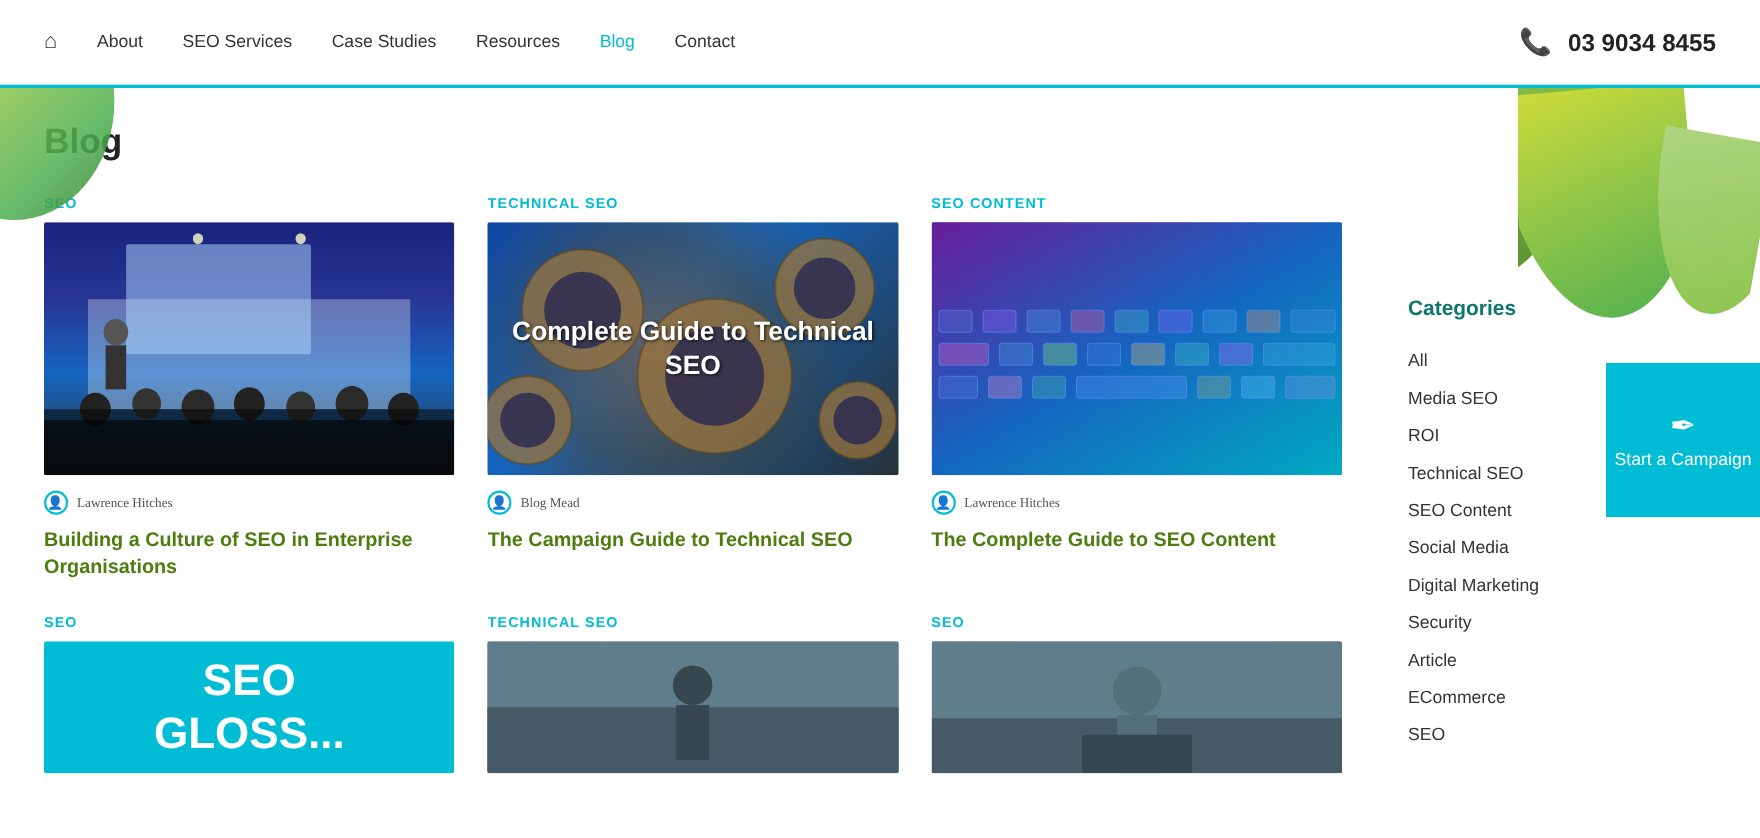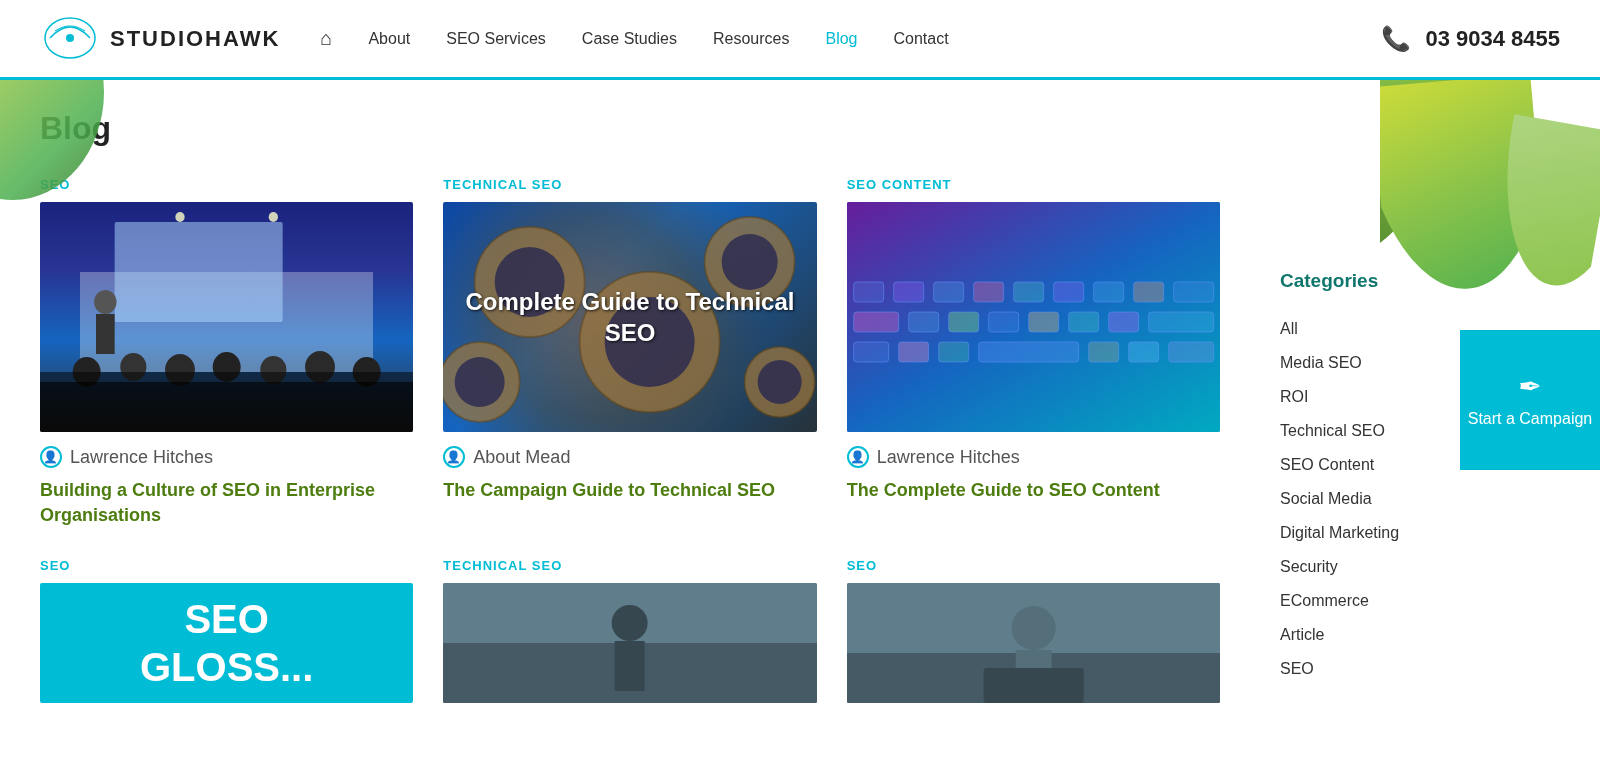--- a/index.html
+++ b/index.html
@@ -239,22 +239,23 @@
       height: 22px;
       border-radius: 50%;
       border: 2px solid #00bcd4;
       display: flex;
       align-items: center;
       justify-content: center;
       color: #00bcd4;
       font-size: 12px;
     }
     .author-name {
-      font-size: 18px;
+      font-size: 12px;
       color: #555;
+      font-family: Liberation Serif, serif;
     }
     .blog-post-title {
       font-size: 18px;
       font-weight: bold;
       color: #4d7c0f;
       line-height: 1.4;
     }
 
     
     .sidebar {
@@ -345,29 +346,20 @@
       height: 180px;
       background: linear-gradient(160deg, #aed581, #8bc34a);
       clip-path: ellipse(55% 85% at 70% 5%);
       transform: rotate(10deg);
     }
   </style>
 </head>
 <body>
 
 <header class="header">
-  <div class="logo-area">
-    <svg class="logo-icon" viewBox="0 0 60 55">
-      <ellipse cx="30" cy="27" rx="25" ry="20" fill="none" stroke="#00bcd4" stroke-width="1.5"></ellipse>
-      <path d="M10 27 Q30 5 50 27" fill="none" stroke="#00bcd4" stroke-width="1.5"></path>
-      <path d="M15 20 Q30 10 45 20" fill="none" stroke="#00bcd4" stroke-width="1.2"></path>
-      <circle cx="30" cy="27" r="4" fill="#00bcd4"></circle>
-    </svg>
-    <span class="logo-text">STUDIOHAWK</span>
-  </div>
   <nav class="nav">
     <span class="nav-home-icon">⌂</span>
     <a class="nav-item">About</a>
     <a class="nav-item">SEO Services</a>
     <a class="nav-item">Case Studies</a>
     <a class="nav-item">Resources</a>
     <a class="nav-item active">Blog</a>
     <a class="nav-item">Contact</a>
   </nav>
   <div class="header-right">
@@ -438,21 +430,21 @@
                 <circle cx="50" cy="180" r="25" fill="rgba(40,40,80,0.8)" stroke="none"></circle>
                 <circle cx="350" cy="180" r="35"></circle>
                 <circle cx="350" cy="180" r="22" fill="rgba(40,40,80,0.8)" stroke="none"></circle>
               </g>
             </svg>
             <div class="img-gears-text">Complete Guide to Technical SEO</div>
           </div>
         </div>
         <div class="author-row">
           <div class="author-icon">👤</div>
-          <span class="author-name">About Mead</span>
+          <span class="author-name">Blog Mead</span>
         </div>
         <div class="blog-post-title">The Campaign Guide to Technical SEO</div>
       </div>
 
       <div class="blog-card">
         <div class="blog-category">SEO CONTENT</div>
         <div class="blog-image-wrap">
           <div class="img-keyboard">
 
             <svg width="100%" height="100%" viewBox="0 0 400 230" preserveAspectRatio="xMidYMid slice" style="position:absolute;top:0;left:0;">
@@ -561,22 +553,22 @@
     <h2 class="sidebar-title" style="margin-top:160px;">Categories</h2>
     <ul class="sidebar-categories">
       <li>All</li>
       <li>Media SEO</li>
       <li>ROI</li>
       <li>Technical SEO</li>
       <li>SEO Content</li>
       <li>Social Media</li>
       <li>Digital Marketing</li>
       <li>Security</li>
+      <li>Article</li>
       <li>ECommerce</li>
-      <li>Article</li>
       <li>SEO</li>
     </ul>
 
     <div class="start-campaign-btn">
       <span class="campaign-icon">✒</span>
       <span class="campaign-text">Start a Campaign</span>
     </div>
 
   </aside>
 

